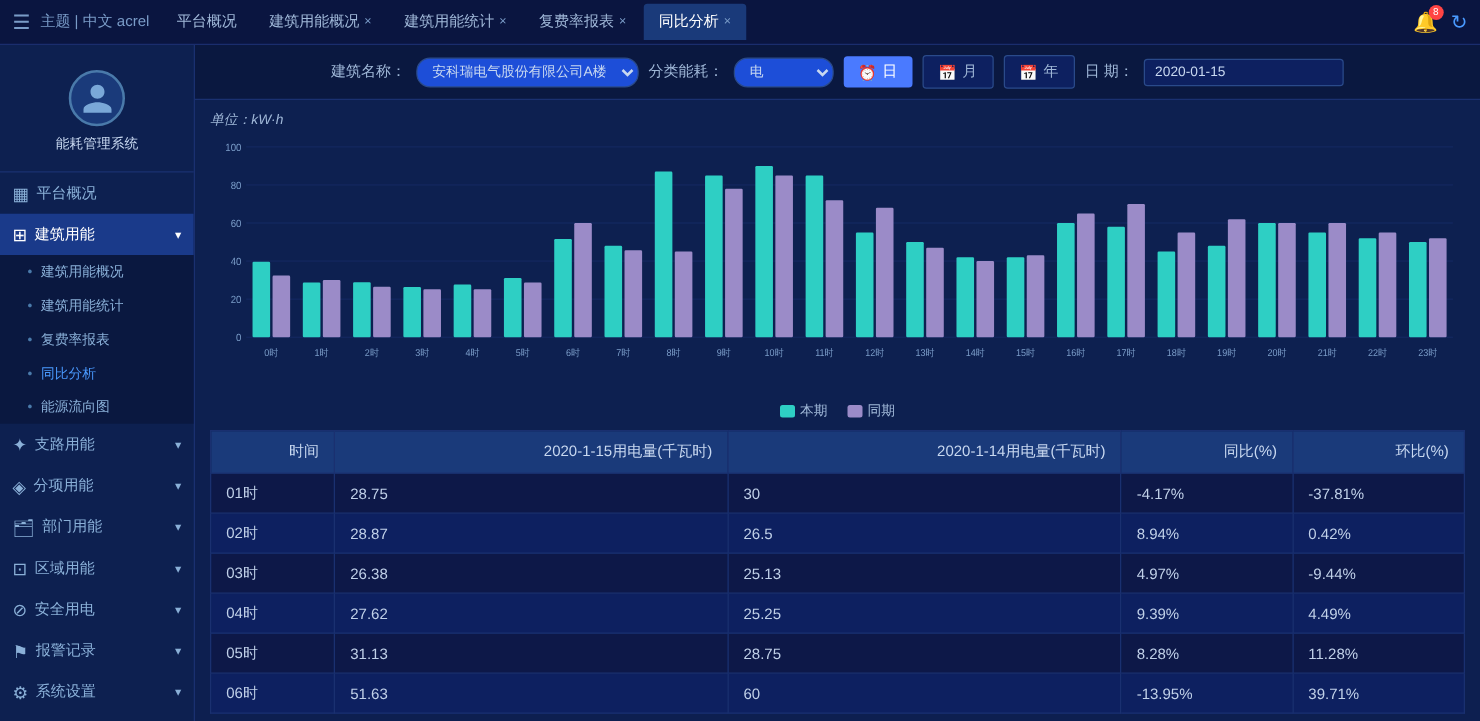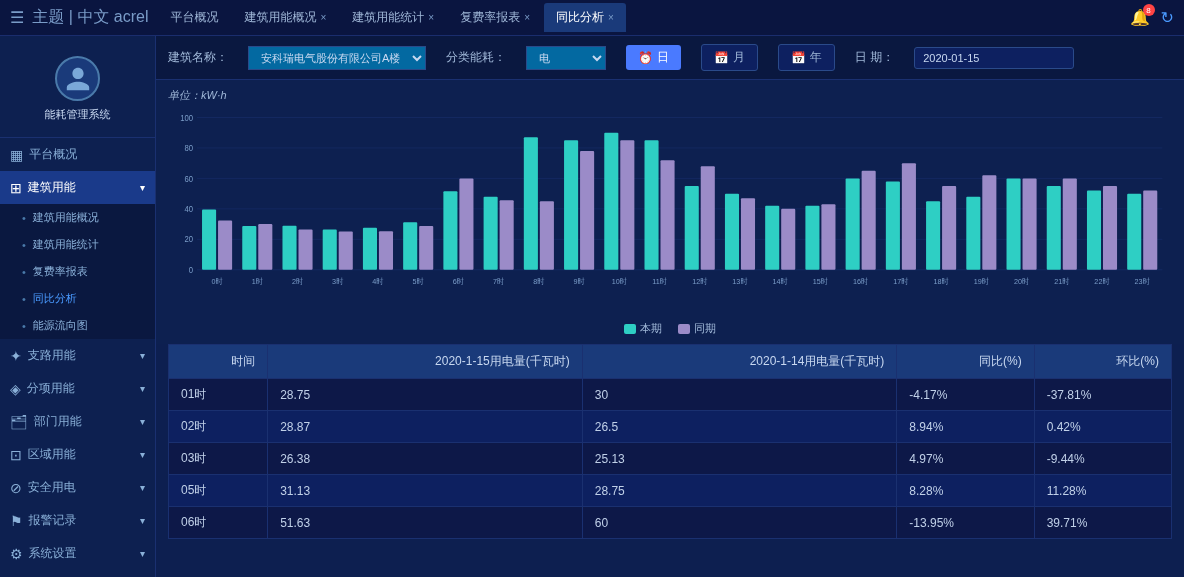--- a/index.html
+++ b/index.html
@@ -2,21 +2,21 @@
 <html><head>
   <meta charset="utf-8">
   <style>
     * { margin: 0; padding: 0; box-sizing: border-box; }
     body { font-family: 'Microsoft YaHei', Arial, sans-serif; background: #0d1b4b; color: #c8d8f0; font-size: 12px; width: 1184px; height: 577px; overflow: hidden; }
 
     
     .top-nav { height: 36px; background: #0a1540; display: flex; align-items: center; padding: 0 10px; border-bottom: 1px solid #1a2d6d; }
     .top-nav-left { display: flex; align-items: center; gap: 8px; }
     .hamburger { color: #7a9cc8; font-size: 16px; cursor: pointer; }
-    .theme-label { color: #7a9cc8; font-size: 16px; }
+    .theme-label { color: #7a9cc8; font-size: 12px; }
     .top-tabs { display: flex; align-items: center; gap: 2px; flex: 1; margin-left: 10px; }
     .top-tab { padding: 6px 12px; color: #a0b8d8; font-size: 12px; cursor: pointer; border-radius: 3px 3px 0 0; display: flex; align-items: center; gap: 4px; }
     .top-tab.active { background: #1a3a7a; color: #fff; }
     .top-tab .close-x { color: #7a9cc8; font-size: 10px; }
     .top-nav-right { display: flex; align-items: center; gap: 10px; }
     .bell-icon { position: relative; color: #7a9cc8; font-size: 16px; }
     .bell-badge { position: absolute; top: -4px; right: -4px; background: #ff4444; border-radius: 50%; width: 12px; height: 12px; font-size: 8px; display: flex; align-items: center; justify-content: center; color: #fff; }
     .refresh-icon { color: #4a9aff; font-size: 16px; }
 
     
@@ -36,23 +36,23 @@
     .sidebar-sub { background: #0a1840; }
     .sidebar-sub-item { padding: 6px 10px 6px 22px; cursor: pointer; color: #8ab0d8; font-size: 11px; display: flex; align-items: center; gap: 4px; }
     .sidebar-sub-item.active { color: #4a9aff; }
     .sidebar-sub-item::before { content: '•'; color: #4a7aaa; margin-right: 3px; }
     .sidebar-arrow { margin-left: auto; font-size: 10px; }
 
     
     .content { flex: 1; background: #0d1f50; overflow: hidden; display: flex; flex-direction: column; }
 
     
-    .filter-bar { background: #0a1840; padding: 8px 12px; display: flex; align-items: center; gap: 20px; border-bottom: 1px solid #1a3070; flex-wrap: wrap; }
+    .filter-bar { background: #0a1840; padding: 8px 12px; display: flex; align-items: center; gap: 8px; border-bottom: 1px solid #1a3070; flex-wrap: wrap; justify-content: center; }
     .filter-label { color: #a0b8d8; font-size: 12px; }
-    .filter-select { background: #0369a1; border: 1px solid #2a4a8a; color: #c8d8f0; padding: 4px 8px; border-radius: 0; font-size: 11px; min-width: 160px; cursor: pointer; }
+    .filter-select { background: #1d4ed8; border: 1px solid #2a4a8a; color: #c8d8f0; padding: 4px 8px; border-radius: 11px; font-size: 11px; min-width: 160px; cursor: pointer; }
     .filter-select-sm { min-width: 80px; }
     .date-btn { background: #4a7aff; border: none; color: #fff; padding: 4px 12px; border-radius: 3px; cursor: pointer; font-size: 12px; display: flex; align-items: center; gap: 4px; }
     .date-btn.inactive { background: #0d2060; border: 1px solid #2a4a8a; color: #a0b8d8; }
     .date-input { background: #0d2060; border: 1px solid #2a4a8a; color: #c8d8f0; padding: 4px 8px; border-radius: 3px; font-size: 11px; }
 
     
     .chart-section { padding: 8px 12px; background: #0d2050; flex-shrink: 0; }
     .chart-unit { color: #a0b8d8; font-size: 11px; margin-bottom: 4px; font-style: italic; }
     .chart-container { position: relative; height: 210px; }
     .chart-svg { width: 100%; height: 100%; }
@@ -335,20 +335,27 @@
               <td>0.42%</td>
             </tr>
             <tr>
               <td>03时</td>
               <td>26.38</td>
               <td>25.13</td>
               <td>4.97%</td>
               <td>-9.44%</td>
             </tr>
             <tr>
+              <td>04时</td>
+              <td>27.62</td>
+              <td>25.25</td>
+              <td>9.39%</td>
+              <td>4.49%</td>
+            </tr>
+            <tr>
               <td>05时</td>
               <td>31.13</td>
               <td>28.75</td>
               <td>8.28%</td>
               <td>11.28%</td>
             </tr>
             <tr>
               <td>06时</td>
               <td>51.63</td>
               <td>60</td>

